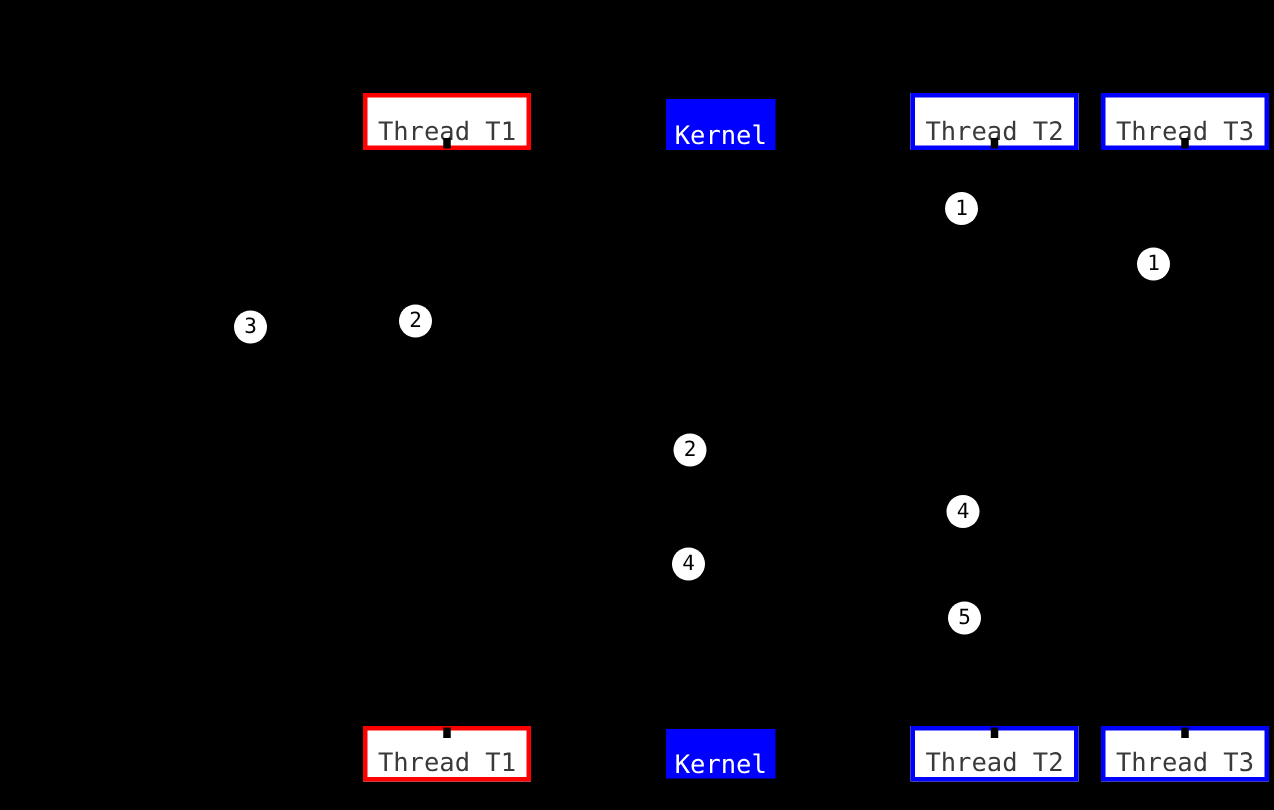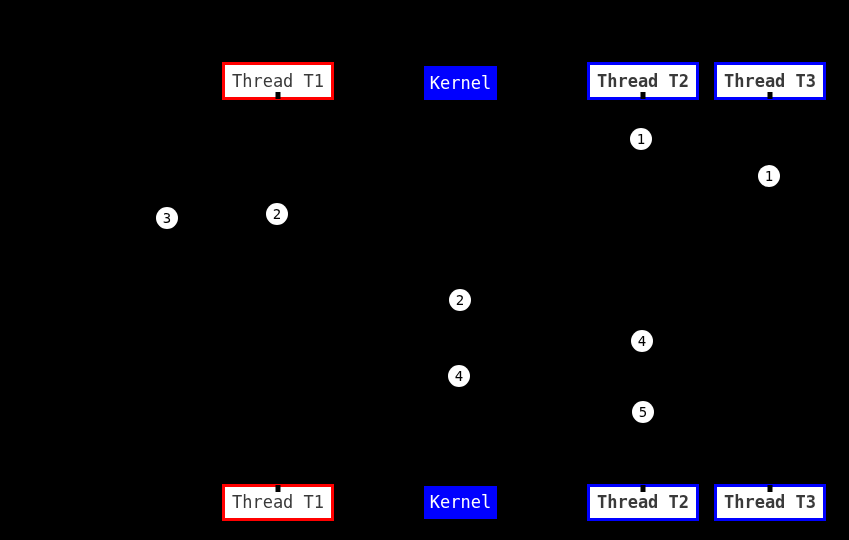--- a/index.html
+++ b/index.html
@@ -12,36 +12,36 @@
     width: 849px;
     height: 540px;
     background: var(--bg, #000000);
     overflow: hidden;
     font-family: "DejaVu Sans Mono", monospace;
   }
   .node {
     position: absolute;
     box-sizing: border-box;
     display: flex;
-    align-items: center;
+    align-items: flex-end;
     justify-content: center;
     font-size: 17px;
     line-height: 1;
     white-space: nowrap;
+    margin-left: 20px;
   }
   .node.red-outline {
     background: var(--node-fill, #ffffff);
     border: 3px solid var(--red, #ff0000);
     color: var(--node-text, #3a3a3a);
   }
   .node.blue-outline {
     background: var(--node-fill, #ffffff);
     border: 3px solid var(--blue, #0000ff);
     color: var(--node-text, #3a3a3a);
-    font-weight: bold;
   }
   .node.blue-solid {
     background: var(--blue, #0000ff);
     border: none;
     color: var(--kernel-text, #ffffff);
   }
   .stub {
     position: absolute;
     left: 50%;
     transform: translateX(-50%);

